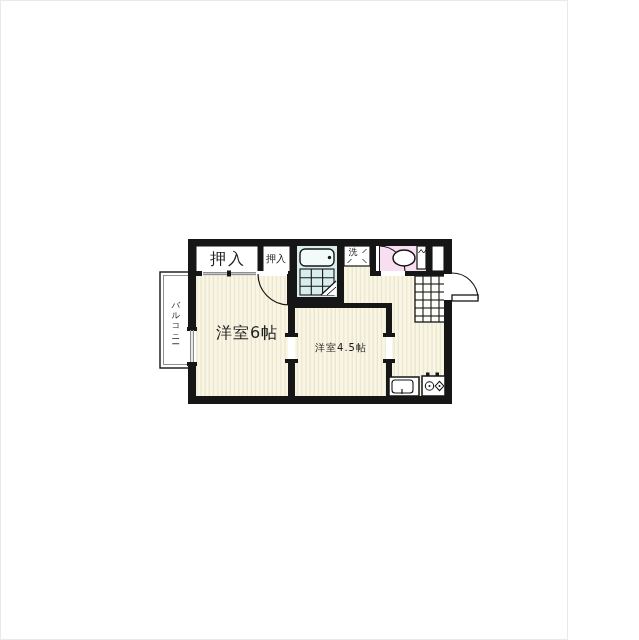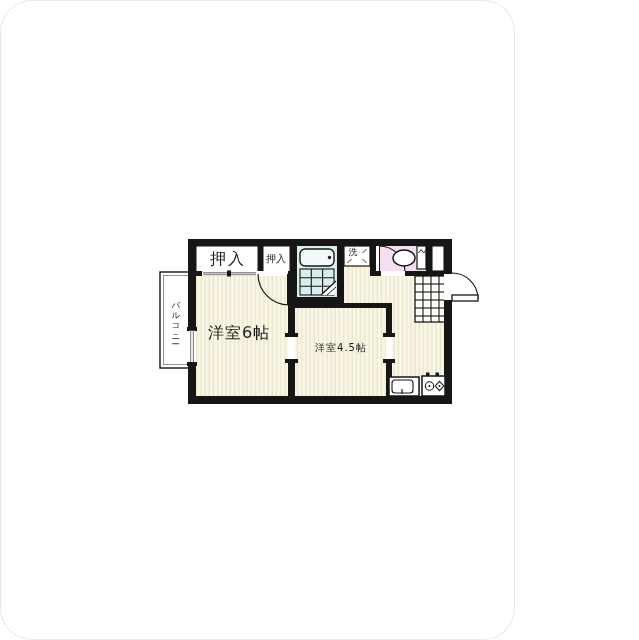--- a/index.html
+++ b/index.html
@@ -1,28 +1,27 @@
 <!DOCTYPE html>
 <html style="--wall: #161616; --floor: #faf6e4; --floor-stripe: #e9e4cf; --bath: #d9eded; --toilet-pink: #f7def0; --door-gray: #8f8f8f;"><head>
 <meta charset="utf-8">
 <style>
   html,body { margin:0; padding:0; background:#ffffff; }
   #canvas {
-    position:relative; width:515px; height:640px; background:#ffffff;
+    position:relative; width:568px; height:640px; background:#ffffff;
     font-family:"DejaVu Sans", sans-serif; overflow:hidden;
     box-shadow: inset 0 0 0 1px #e9e9e9;
-    border-radius: 32px;
   }
   svg { position:absolute; left:0; top:0; }
   .lbl {
     position:absolute; transform:translate(-50%,-50%);
     color:#1c1c1c; white-space:nowrap; line-height:1;
     font-family:"DejaVu Sans", sans-serif;
   }
-  .lbl.big   { font-size:16px; letter-spacing:1px; }
+  .lbl.big   { font-size:16px; letter-spacing:1px;margin-left:8px; }
   .lbl.med   { font-size:10px; letter-spacing:1px; }
   .lbl.osh1  { font-size:16px; letter-spacing:2px; }
   .lbl.osh2  { font-size:10px; }
   .lbl.tiny  { font-size:9px; }
   .lbl.vert  {
     writing-mode:vertical-rl; text-orientation:upright;
     font-size:8.5px; letter-spacing:1.5px;
   }
 </style>
 </head>

